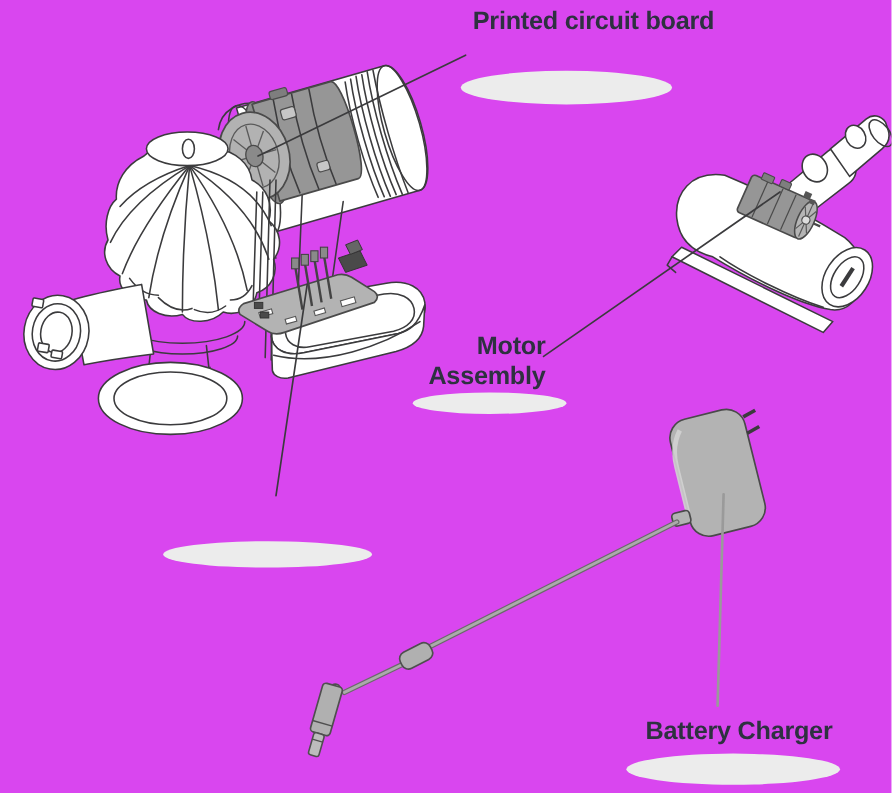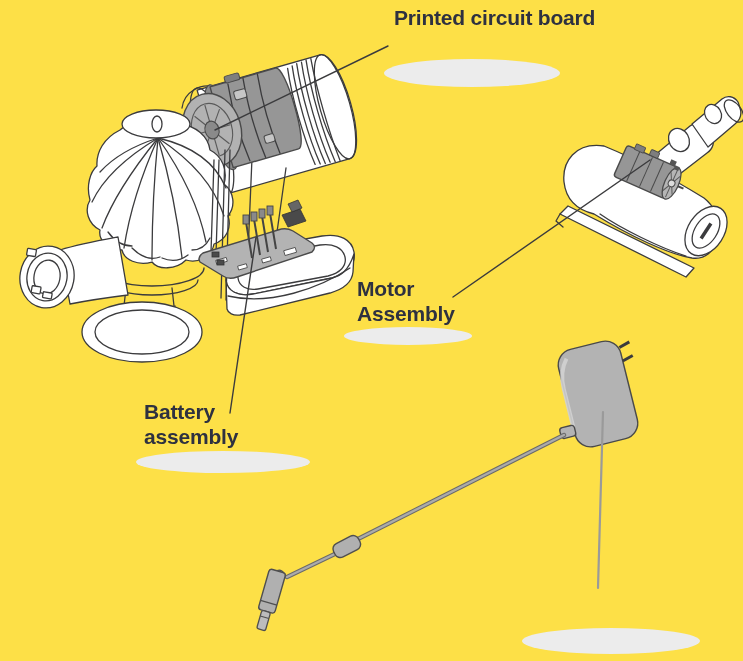--- a/index.html
+++ b/index.html
@@ -1,16 +1,16 @@
 <!DOCTYPE html>
 <html><head>
 <meta charset="utf-8">
 <style>
   html,body{margin:0;padding:0;background:#fff;}
-  .page{position:relative;width:743px;height:661px;background:#fde047;overflow:hidden;
+  .page{position:relative;width:743px;height:661px;background:#d946ef;overflow:hidden;
         font-family:"Liberation Sans",sans-serif;}
   .page svg{position:absolute;left:0;top:0;}
   .callout{position:absolute;color:#2e3140;font-size:21px;line-height:25px;
            font-weight:600;letter-spacing:-0.2px;white-space:nowrap;}
   .callout span{display:block;}
   
   .ln{fill:none;stroke:#3b3b3d;stroke-width:1.3;stroke-linecap:round;stroke-linejoin:round;}
   .fw{fill:#ffffff;stroke:#3b3b3d;stroke-width:1.3;stroke-linejoin:round;}
   .fg{fill:#b3b3b3;stroke:#4a4a4a;stroke-width:1.4;stroke-linejoin:round;}
   .fg2{fill:#969696;stroke:#4a4a4a;stroke-width:1.4;stroke-linejoin:round;}
@@ -241,24 +241,23 @@
   <line class="leader" x1="388" y1="46" x2="215" y2="130"></line>
   <line class="leader" x1="453" y1="297" x2="650" y2="160"></line>
   <line class="leader" x1="230" y1="413" x2="256" y2="237"></line>
   <line class="leader-gray" x1="603" y1="412" x2="598" y2="588"></line>
 </svg>
 
   <div class="callout" style="left:394px;top:5px;">
     <span>Printed circuit board</span>
   </div>
 
-  <div class="callout" style="left:357px;top:276px;">
+  <div class="callout" style="left:357px;top:276px;text-align:right;">
     <span>Motor</span>
     <span>Assembly</span>
   </div>
 
-  <div class="callout" style="left:144px;top:399px;">
-    <span>Battery</span>
-    <span>assembly</span>
+
+  <div class="callout" style="left:538px;top:597px;">
+    <span>Battery Charger</span>
   </div>
 
-
 </div>
 
 </body></html>

